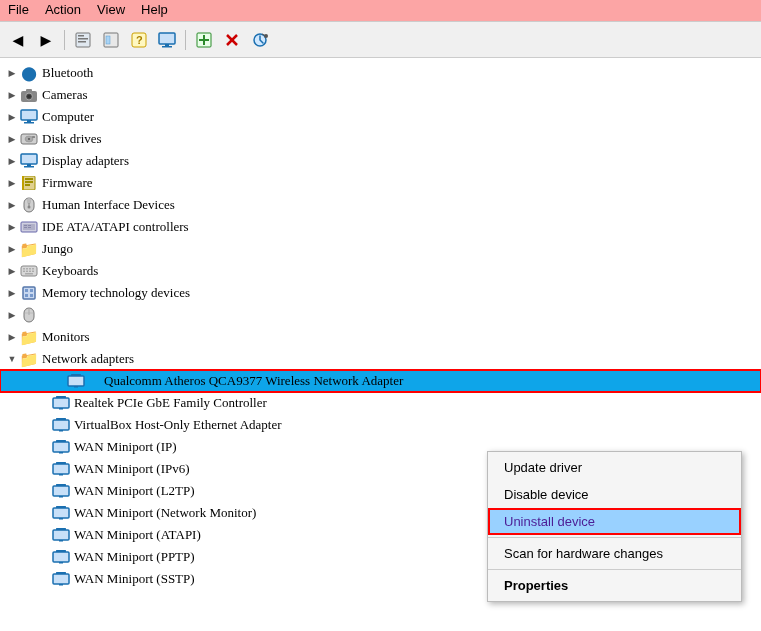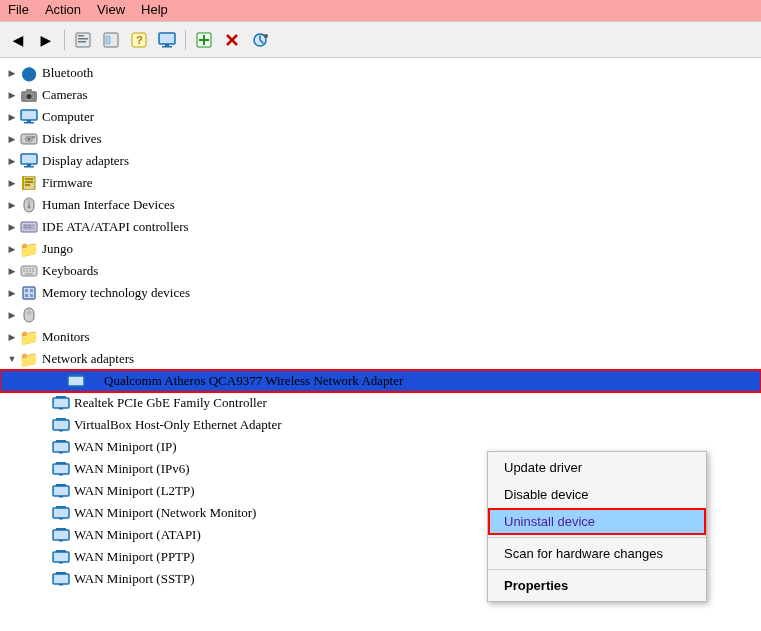--- a/index.html
+++ b/index.html
@@ -74,21 +74,21 @@
     .tree-item {
       display: flex;
       align-items: center;
       padding: 2px 4px;
       cursor: pointer;
       user-select: none;
       white-space: nowrap;
       height: 22px;
     }
     .tree-item.selected-red {
-      background: #1d4ed8;
+      background: #0ea5e9;
       outline: 2px solid red;
       outline-offset: -2px;
       gap: 15px;
     }
 
     .expand-btn {
       width: 16px;
       height: 16px;
       display: inline-flex;
       align-items: center;
@@ -119,21 +119,21 @@
     .tree-child {
       padding-left: 36px;
     }
 
     
     .context-menu {
       position: absolute;
       background: #f5f5f5;
       border: 1px solid #bbb;
       box-shadow: 2px 2px 6px rgba(0,0,0,0.3);
-      width: 220px;
+      width: 255px;
       z-index: 100;
       padding: 2px 0;
     }
     .ctx-item {
       padding: 6px 16px;
       cursor: pointer;
       color: #000;
       font-size: 13px;
     }
     .ctx-item.active {

